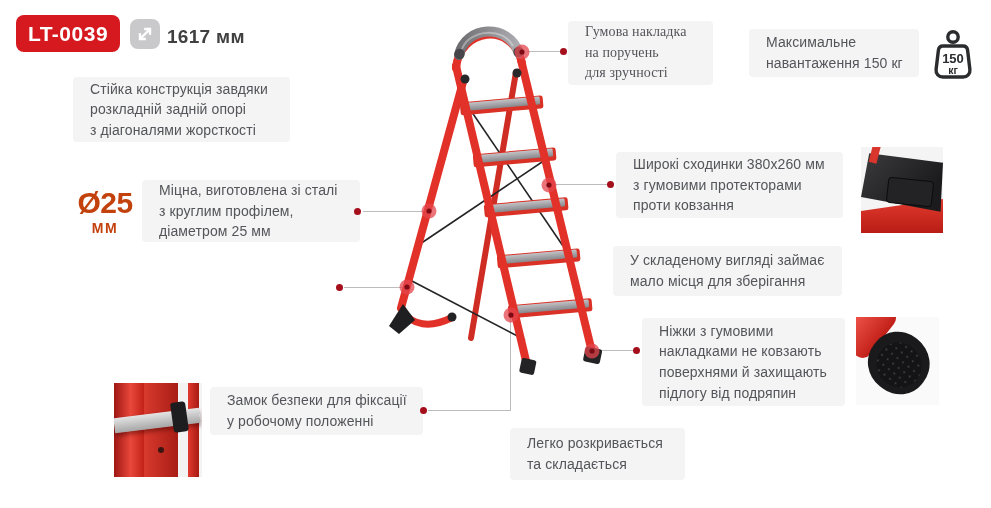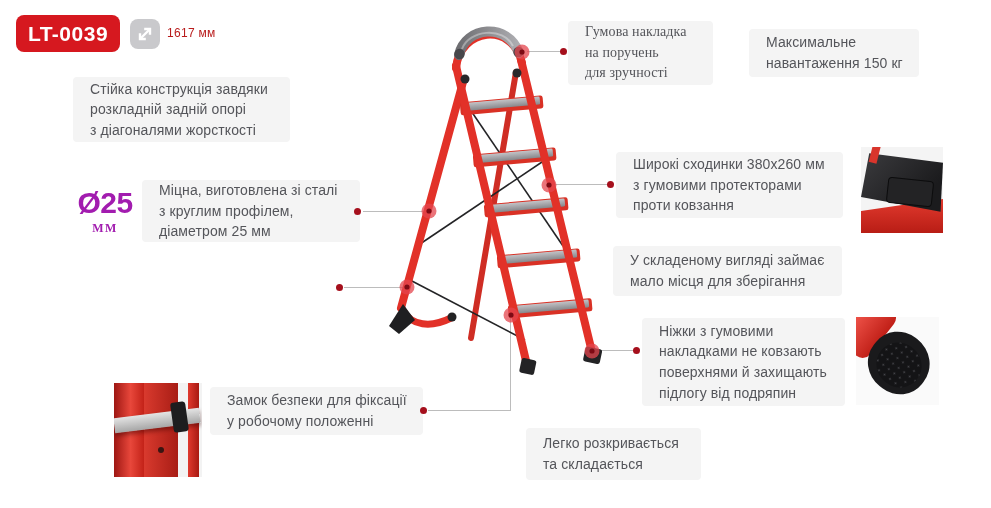--- a/index.html
+++ b/index.html
@@ -16,39 +16,39 @@
   }
   #box-construction{left:73px;top:77px;width:217px;height:65px;}
   #box-steel{left:142px;top:180px;width:218px;height:62px;}
   #box-coating{left:165px;top:263px;width:176px;height:49px;}
   #box-lock{left:210px;top:387px;width:213px;height:48px;}
   #box-handle{left:568px;top:21px;width:145px;height:64px;font-family:Liberation Serif, serif;}
   #box-maxload{left:749px;top:29px;width:170px;height:48px;}
   #box-steps{left:616px;top:152px;width:227px;height:66px;}
   #box-folded{left:613px;top:246px;width:229px;height:50px;}
   #box-feet{left:642px;top:318px;width:203px;height:88px;}
-  #box-easy{left:526px;top:428px;width:175px;height:52px;}
+  #box-easy{left:510px;top:428px;width:175px;height:52px;}
 
   
   .model-badge{
     position:absolute;left:16px;top:15px;width:104px;height:37px;
     background:#d6181f;border-radius:8px;display:flex;align-items:center;justify-content:center;
     color:#ffffff;font-size:21px;font-weight:bold;letter-spacing:.5px;
   }
   .dim-icon{
     position:absolute;left:130px;top:19px;width:30px;height:30px;border-radius:8px;
     background:#c9c9cc;display:flex;align-items:center;justify-content:center;
   }
   .dim-text{
-    position:absolute;left:167px;top:26px;color:#b91c1c;font-size:12px;letter-spacing:.3px;
-  }
-  
-  .diameter{position:absolute;left:76px;top:188px;width:58px;text-align:center;color:#a21caf;}
+    position:absolute;left:167px;top:26px;color:#404040;font-size:19px;letter-spacing:.3px;font-weight:bold;
+  }
+  
+  .diameter{position:absolute;left:76px;top:188px;width:58px;text-align:center;color:#c2410c;}
   .diameter .val{font-size:30px;font-weight:bold;line-height:30px;letter-spacing:-.5px;}
-  .diameter .unit{font-size:12px;font-weight:bold;line-height:21px;letter-spacing:1.5px;font-family:Liberation Serif, serif;}
+  .diameter .unit{font-size:14px;font-weight:bold;line-height:21px;letter-spacing:1.5px;}
 
   
   .weight-icon{position:absolute;left:931px;top:29px;}
 
   
   .hline,.vline{position:absolute;background:#bcbcbc;}
   .hline{height:1px;} .vline{width:1px;}
   .dot{position:absolute;width:7px;height:7px;border-radius:50%;background:#a50f1c;}
 
   
@@ -105,20 +105,28 @@
       <path d="M5 9.2 V15 H10.8" stroke="#ffffff" stroke-width="2.4" fill="none"></path>
     </svg>
   </div>
   <div class="dim-text">1617 мм</div>
 
   <div class="diameter">
     <div class="val">Ø25</div>
     <div class="unit">ММ</div>
   </div>
 
+  <div class="weight-icon">
+    <svg width="44" height="52" viewBox="0 0 44 52">
+      <circle cx="22" cy="8" r="5.2" fill="none" stroke="#2b2c2e" stroke-width="3.4"></circle>
+      <path d="M12 17 H32 C34.6 17 36.3 18.6 36.6 21.2 L38.9 40.5 C39.4 44.7 36.3 48 32.1 48 H11.9 C7.7 48 4.6 44.7 5.1 40.5 L7.4 21.2 C7.7 18.6 9.4 17 12 17 Z" fill="#ffffff" stroke="#2b2c2e" stroke-width="3.4" stroke-linejoin="round"></path>
+      <text x="22" y="33.5" text-anchor="middle" font-family="Liberation Sans, DejaVu Sans, sans-serif" font-size="13" font-weight="bold" fill="#2b2c2e">150</text>
+      <text x="22" y="44.5" text-anchor="middle" font-family="Liberation Sans, DejaVu Sans, sans-serif" font-size="10.5" font-weight="bold" fill="#2b2c2e">кг</text>
+    </svg>
+  </div>
 
   <div class="box" id="box-construction"><span>Стійка конструкція завдяки
 розкладній задній опорі
 з діагоналями жорсткості</span></div>
   <div class="box" id="box-steel"><span>Міцна, виготовлена зі сталі
 з круглим профілем,
 діаметром 25 мм</span></div>
   <div class="box" id="box-lock"><span>Замок безпеки для фіксації
 у робочому положенні</span></div>
   <div class="box" id="box-handle"><span>Гумова накладка

